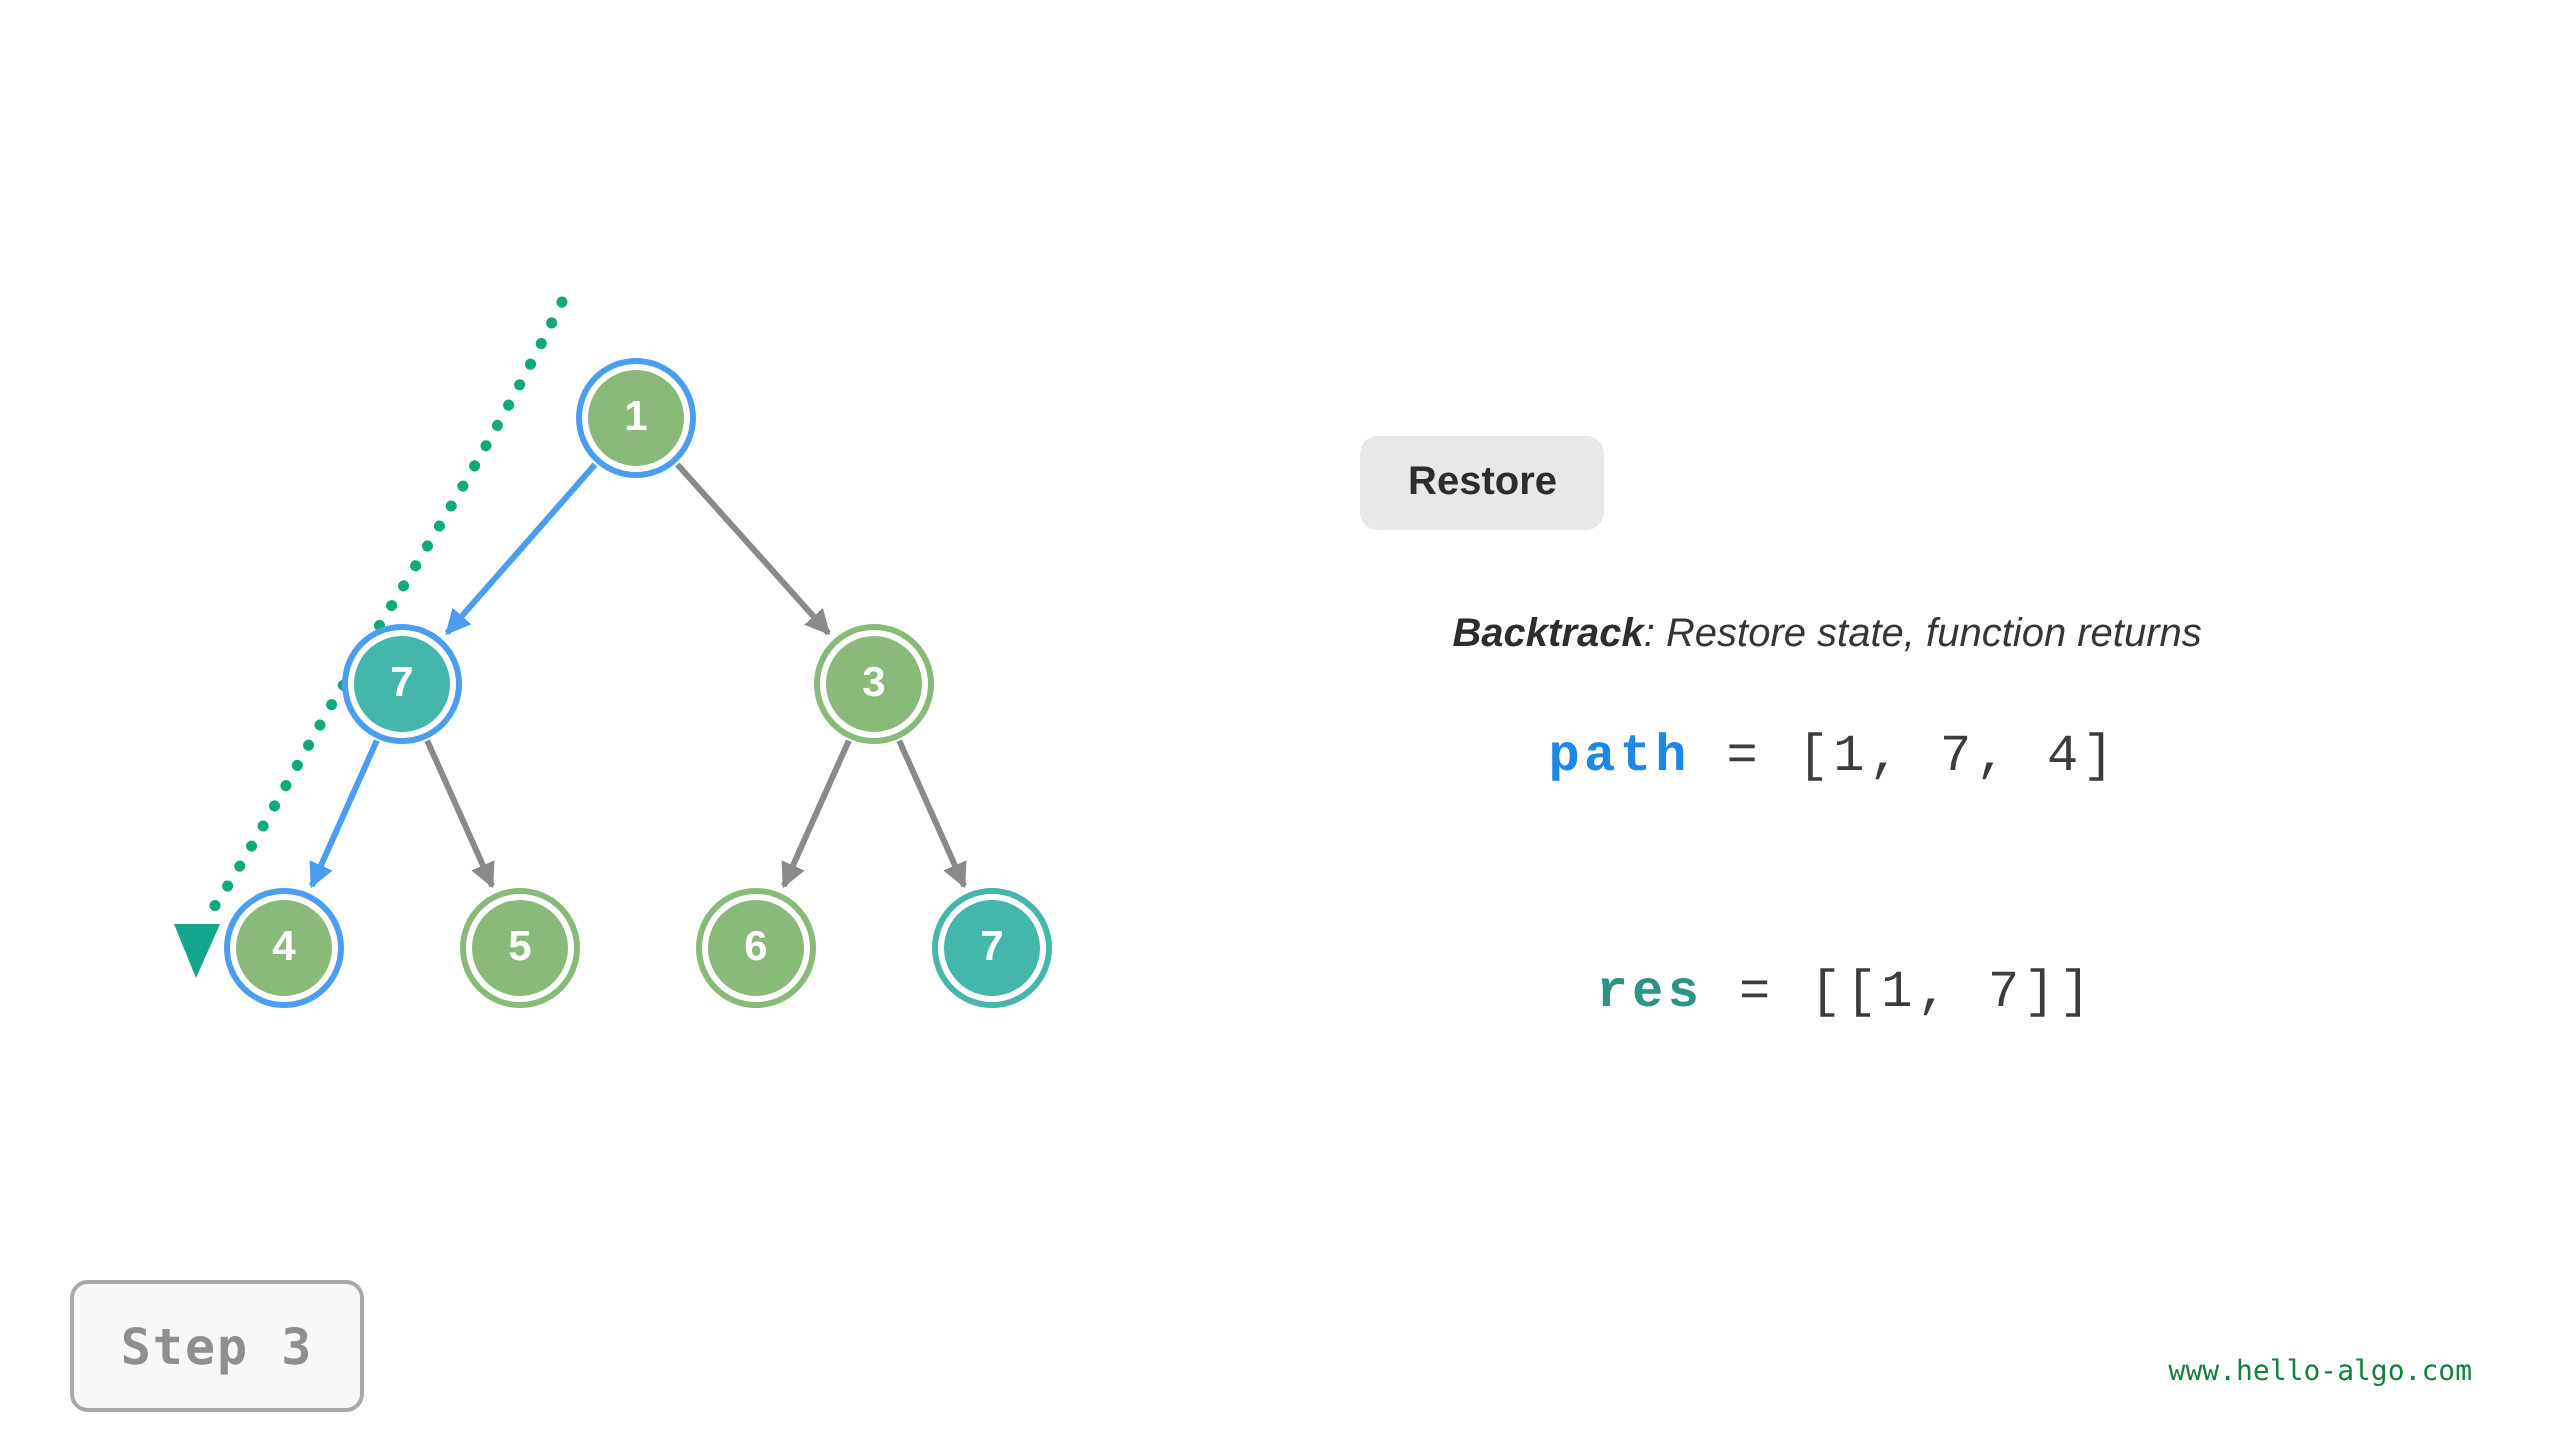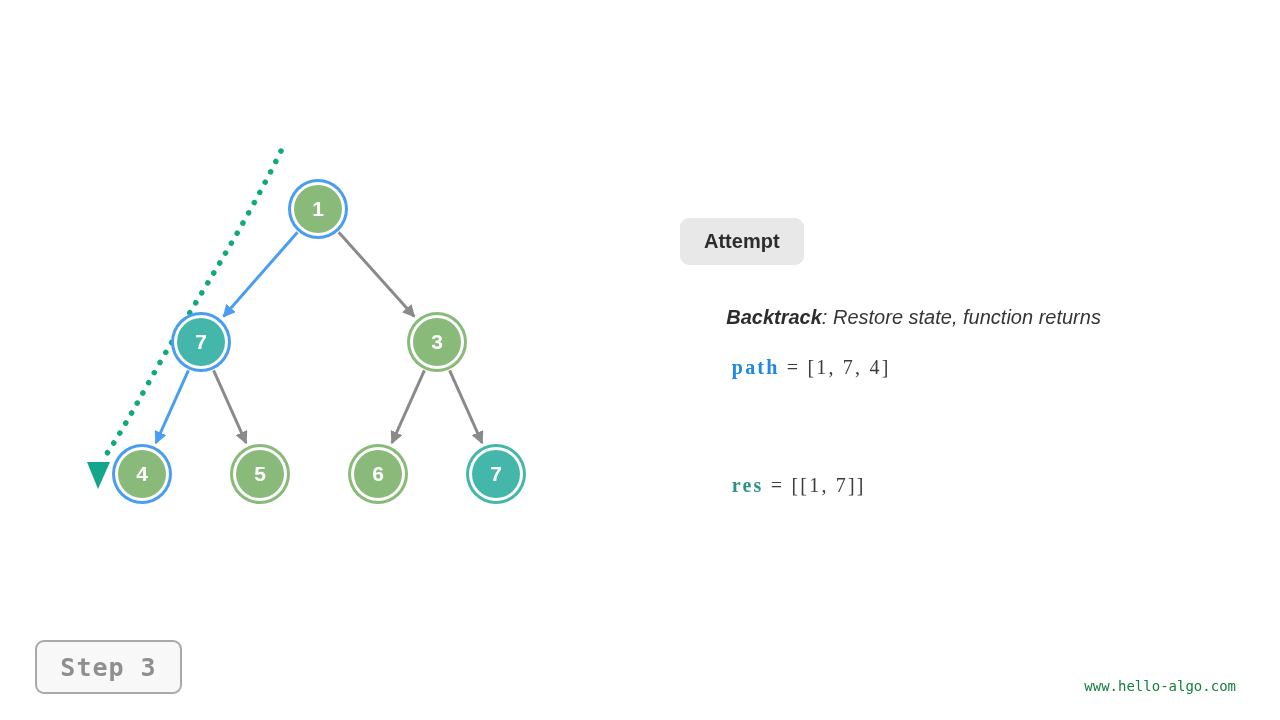--- a/index.html
+++ b/index.html
@@ -27,31 +27,31 @@
     display: flex; align-items: center; padding: 0 24px;
     font-size: 20px; color: #353535; white-space: pre;
   }
   .backtrack-line {
     position: absolute; left: 704px; top: 283px;
     font-size: 20px; color: #353535; white-space: pre; font-style: italic;
   }
   .bold-word { font-weight: 700; color: #2d2d2d; }
   .code-line {
     position: absolute; left: 703px;
-    font-family: Liberation Serif, serif;
-    font-size: 20px; letter-spacing: 2.2px; color: #3C3C3C; white-space: pre;
+    font-family: Liberation Mono, monospace;
+    font-size: 26px; letter-spacing: 2.2px; color: #3C3C3C; white-space: pre;
   }
   .code-path { top: 333px; }
   .code-res  { top: 451px; }
   .var-path { color: #1E88E5; font-weight: 700; }
-  .var-res  { color: #2E9385; font-weight: 700; }
+  .var-res  { color: #2E9385; font-weight: 700; margin-left: 24px; }
 
   
   .step-badge {
-    position: absolute; left: 35px; top: 640px; width: 147px; height: 54px;
+    position: absolute; left: 35px; top: 640px; width: 147px; height: 66px;
     background: #F8F8F8; border: 2px solid #A9A9A9; border-radius: 9px;
     display: flex; align-items: center; justify-content: center;
     font-family: "DejaVu Sans Mono", "Liberation Mono", monospace;
     font-size: 25px; font-weight: 700; color: #8F8F8F; letter-spacing: 1px;
   }
 
   
   .watermark {
     position: absolute; right: 44px; top: 678px;
     font-family: "DejaVu Sans Mono", "Liberation Mono", monospace;
@@ -101,21 +101,21 @@
     <span class="node-label">5</span>
   </div>
   <div class="node fill-green ring-green" style="left:354px; top:450px;">
     <span class="node-label">6</span>
   </div>
   <div class="node fill-teal ring-teal" style="left:472px; top:450px;">
     <span class="node-label">7</span>
   </div>
 
   <div class="attempt-box">
-    <span class="bold-word">Attempt</span>
+    <span class="bold-word">Restore</span>
   </div>
 
   <div class="backtrack-line">
     <span class="bold-word">Backtrack</span><span>: Restore state, function returns</span>
   </div>
 
   <div class="code-line code-path">
     <span class="var-path">path</span><span> = [1, 7, 4]</span>
   </div>
 

